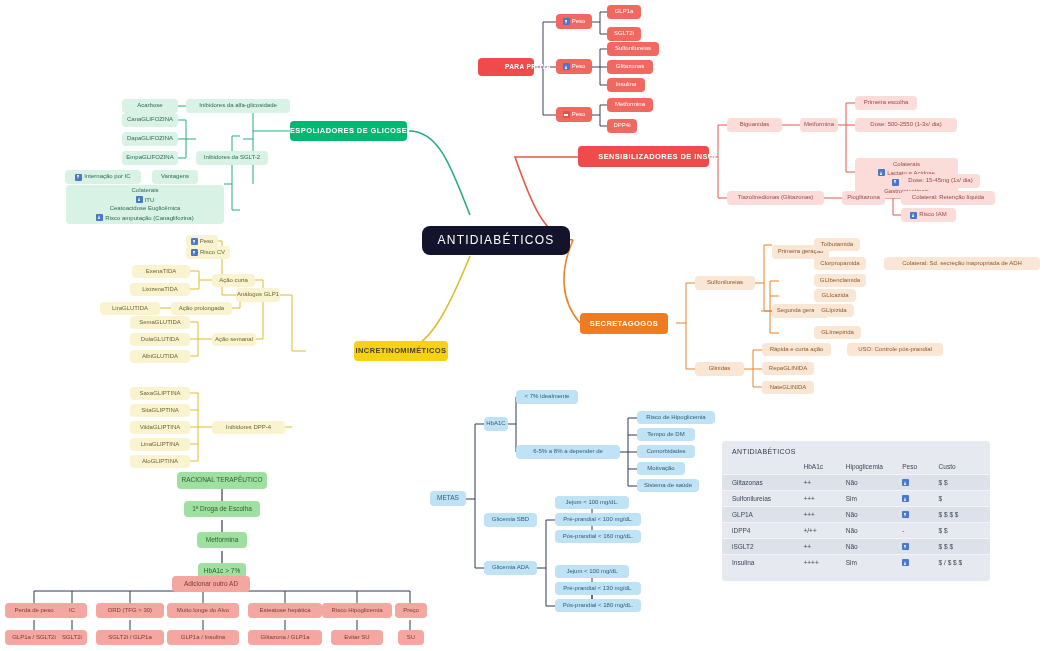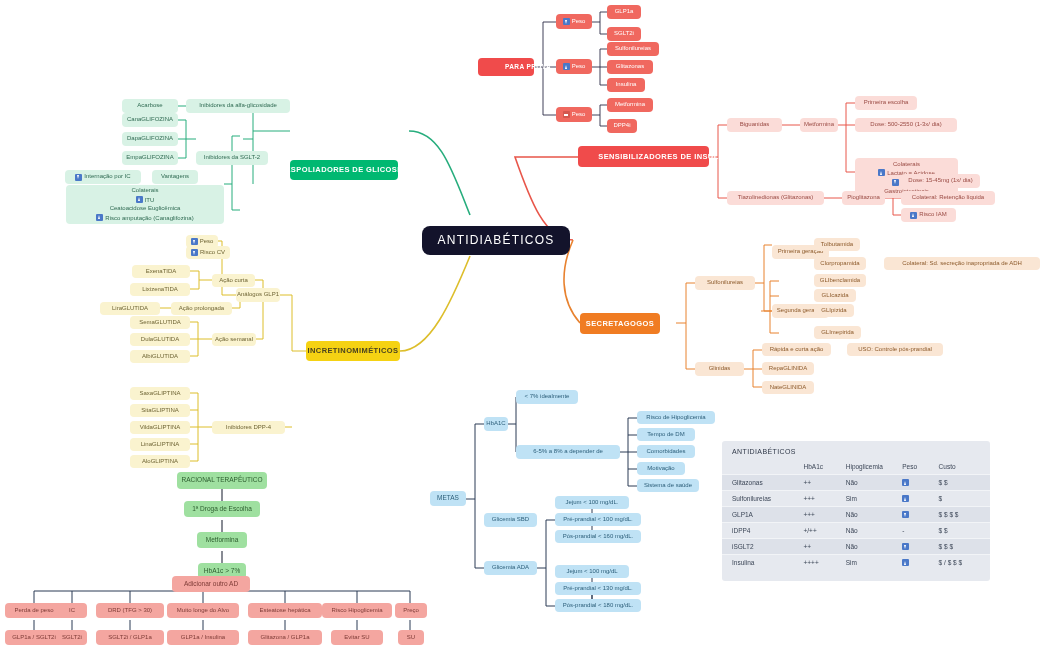--- a/index.html
+++ b/index.html
@@ -7,21 +7,21 @@
        font-family:"Liberation Sans","DejaVu Sans",sans-serif;
        -webkit-font-smoothing:antialiased;}
   #canvas{position:absolute;inset:0;}
   svg.links{position:absolute;left:0;top:0;width:1050px;height:651px;pointer-events:none;}
   .node{position:absolute;box-sizing:border-box;border-radius:4px;
         display:flex;align-items:center;justify-content:center;
         text-align:center;line-height:1.25;white-space:pre;}
   
   .green-main{background:#00b871;color:#ffffff;font-weight:700;letter-spacing:.4px;}
   .green-leaf{background:#d8f2e5;color:#2f6a52;}
-  .yellow-main{background:#f5d213;color:#4a4320;font-weight:700;letter-spacing:.4px;}
+  .yellow-main{background:#f5d213;color:#4a4320;font-weight:700;letter-spacing:.4px;margin-left:48px;}
   .yellow-leaf{background:#faf3cf;color:#6e6434;}
   .red-main{background:#f04b4b;color:#ffffff;font-weight:700;letter-spacing:.4px;padding-left:44px;}
   .red-leaf{background:#fbdcd8;color:#9a4b44;}
   .red-node{background:#f0685f;color:#ffffff;}
   .orange-main{background:#f07c22;color:#ffffff;font-weight:700;letter-spacing:.4px;}
   .orange-leaf{background:#fae6d4;color:#8c5a2b;}
   .blue-leaf{background:#bfe2f5;color:#2d5f7a;}
   .greenbox{background:#9fe0a0;color:#2c5c2e;}
   .pinkbox{background:#f4a6a0;color:#7d3b36;}
   .center-node{background:#13132b;color:#ffffff;font-weight:400;letter-spacing:1.2px;border-radius:8px;}
@@ -167,21 +167,21 @@
 <div class="node red-node" style="left:556px;top:107px;width:36px;height:15px;font-size:6px;">
   <span class="ico neutral"></span><span>Peso</span>
 </div>
 <div class="node red-node" style="left:607px;top:98px;width:46px;height:14px;font-size:6px;">
   <span>Metformina</span>
 </div>
 <div class="node red-node" style="left:607px;top:119px;width:30px;height:14px;font-size:6px;">
   <span>DPP4i</span>
 </div>
 
-<div class="node green-main" style="left:290px;top:121px;width:108px;height:20px;font-size:7.5px;margin-top:39px;">
+<div class="node green-main" style="left:290px;top:121px;width:117px;height:20px;font-size:7.5px;">
   <span>ESPOLIADORES DE GLICOSE</span>
 </div>
 <div class="node green-leaf" style="left:122px;top:99px;width:56px;height:14px;font-size:6px;">
   <span>Acarbose</span>
 </div>
 <div class="node green-leaf" style="left:186px;top:99px;width:104px;height:14px;font-size:6px;">
   <span>Inibidores da alfa-glicosidade</span>
 </div>
 
 <div class="node green-leaf" style="left:122px;top:113px;width:56px;height:14px;font-size:6px;">
@@ -306,21 +306,21 @@
 <div class="node red-leaf" style="left:901px;top:174px;width:79px;height:14px;font-size:6px;">
   <span>Dose: 15-45mg (1x/ dia)</span>
 </div>
 <div class="node red-leaf" style="left:901px;top:191px;width:94px;height:14px;font-size:6px;">
   <span>Colateral: Retenção líquida</span>
 </div>
 <div class="node red-leaf" style="left:901px;top:208px;width:55px;height:14px;font-size:6px;">
   <span class="ico up"></span><span>Risco IAM</span>
 </div>
 
-<div class="node orange-main" style="left:580px;top:313px;width:80px;height:21px;font-size:7.5px;">
+<div class="node orange-main" style="left:580px;top:313px;width:88px;height:21px;font-size:7.5px;">
   <span>SECRETAGOGOS</span>
 </div>
 <div class="node orange-leaf" style="left:695px;top:276px;width:60px;height:14px;font-size:6px;">
   <span>Sulfonilureias</span>
 </div>
 <div class="node orange-leaf" style="left:772px;top:245px;width:57px;height:14px;font-size:6px;">
   <span>Primeira geração</span>
 </div>
 <div class="node orange-leaf" style="left:814px;top:238px;width:46px;height:13px;font-size:6px;">
   <span>Tolbutamida</span>

